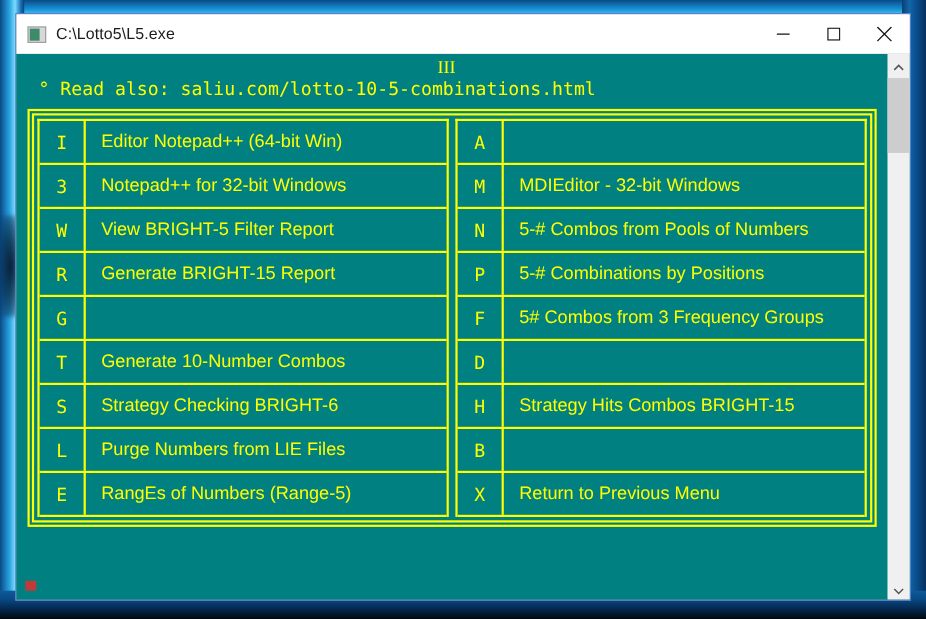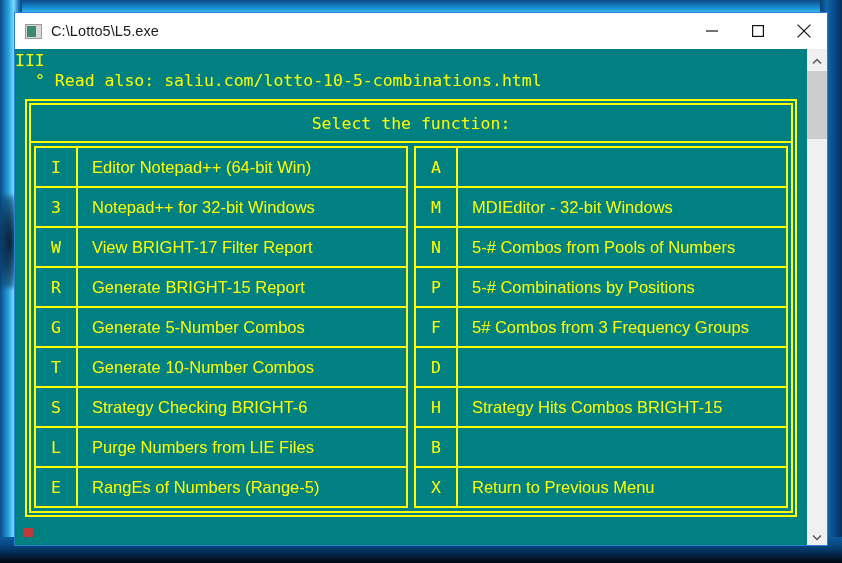--- a/index.html
+++ b/index.html
@@ -116,22 +116,24 @@
 
   .con-line {
     color: #ffff00;
     font-family: "DejaVu Sans Mono", monospace;
     font-size: 16.5px;
     line-height: 20px;
     white-space: pre;
     letter-spacing: 0px;
   }
   #hdr-roman {
+    text-align: center;
     margin-top: 2px;
     padding-right: 10px;
+    font-family: Liberation Serif, serif;
   }
   #hdr-line1 { padding-left: 6px; }
   #hdr-line2 { padding-left: 20px; }
 
   
   #menu-frame {
     margin: 8px 10px 0 10px;
     border: 2px solid #ffff00;
     padding: 2px;
     background: #008080;
@@ -259,43 +261,41 @@
     <div id="client">
 
       <div id="console">
 
         <div class="con-line" id="hdr-roman">III</div>
         <div class="con-line" id="hdr-line2">° Read also: saliu.com/lotto-10-5-combinations.html</div>
 
         <div id="menu-frame">
           <div id="menu-inner">
 
-            <div id="select-bar">Select the function:</div>
 
             <div id="cols">
               <div class="col" id="col-left">
                   <div class="mrow">
                     <div class="key">I</div>
                     <div class="label">Editor Notepad++ (64-bit Win)</div>
                   </div>
                   <div class="mrow">
                     <div class="key">3</div>
                     <div class="label">Notepad++ for 32-bit Windows</div>
                   </div>
                   <div class="mrow">
                     <div class="key">W</div>
-                    <div class="label">View BRIGHT-17 Filter Report</div>
+                    <div class="label">View BRIGHT-5 Filter Report</div>
                   </div>
                   <div class="mrow">
                     <div class="key">R</div>
                     <div class="label">Generate BRIGHT-15 Report</div>
                   </div>
                   <div class="mrow">
                     <div class="key">G</div>
-                    <div class="label">Generate 5-Number Combos</div>
                   </div>
                   <div class="mrow">
                     <div class="key">T</div>
                     <div class="label">Generate 10-Number Combos</div>
                   </div>
                   <div class="mrow">
                     <div class="key">S</div>
                     <div class="label">Strategy Checking BRIGHT-6</div>
                   </div>
                   <div class="mrow">

